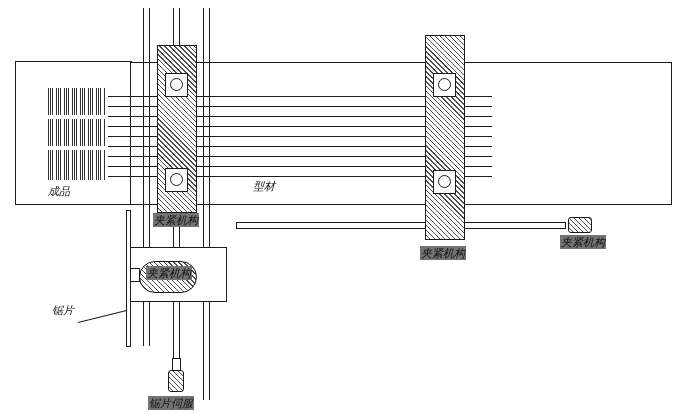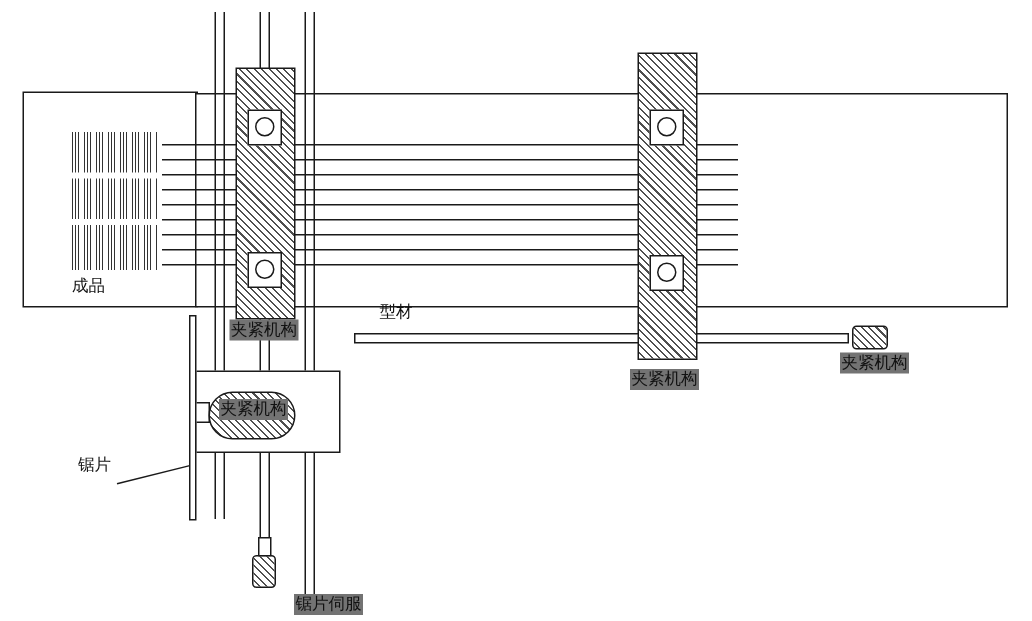--- a/index.html
+++ b/index.html
@@ -1,18 +1,18 @@
 <!DOCTYPE html>
 <html><head>
 <meta charset="utf-8">
 <style>
   * { margin:0; padding:0; box-sizing:border-box; }
   html,body { background:#ffffff; }
   body { font-family:"Liberation Sans", sans-serif; }
-  .canvas { position:relative; width:688px; height:414px; background:#fff; overflow:hidden; }
+  .canvas { position:relative; width:688px; height:414px; background:#fff; overflow:hidden;font-style:italic; }
   .outline { position:absolute; border:1px solid #1a1a1a; background:#fff; }
   .lineH { position:absolute; height:1px; background:#1a1a1a; }
   .rail { position:absolute; width:7px; border-left:1px solid #1a1a1a; border-right:1px solid #1a1a1a; background:transparent; }
   .hatch { position:absolute; border:1px solid #1a1a1a;
            background:repeating-linear-gradient(45deg, #ffffff 0 2.5px, #4f4f4f 2.5px 3.5px); }
   .sq { position:absolute; border:1px solid #1a1a1a; background:#fff; }
   .circ { position:absolute; border:1px solid #1a1a1a; border-radius:50%; background:#fff; }
   .stripes { position:absolute;
              background:repeating-linear-gradient(90deg, #333 0 1px, #fff 1px 2px, #333 2px 3px, #fff 3px 4px, #333 4px 5px, #fff 5px 8px); }
   .gap { position:absolute; background:#fff; }
@@ -65,21 +65,21 @@
   <div class="outline" style="left:129px; top:268px; width:11px; height:14px;"></div>
   <div class="hatch" style="left:139px; top:261px; width:58px; height:32px; border-radius:16px;"></div>
   <div class="outline" style="left:126px; top:210px; width:5px; height:137px;"></div>
 
   <div class="outline" style="left:172px; top:358px; width:9px; height:13px;"></div>
   <div class="hatch" style="left:168px; top:370px; width:16px; height:22px; border-radius:3px;"></div>
 
   <div class="leader" style="left:78px; top:322px; width:50px; transform:rotate(-14deg);"></div>
 
   <div class="label" style="left:48px; top:184px;">成品</div>
-  <div class="label" style="left:253px; top:201px;text-align:center;">型材</div>
+  <div class="label" style="left:253px; top:179px;text-align:center;">型材</div>
   <div class="label bg" style="left:153px; top:213px;">夹紧机构</div>
   <div class="label bg" style="left:420px; top:246px;">夹紧机构</div>
   <div class="label bg" style="left:560px; top:235px;">夹紧机构</div>
   <div class="label bg" style="left:146px; top:266px;">夹紧机构</div>
   <div class="label" style="left:52px; top:303px;">锯片</div>
-  <div class="label bg" style="left:148px; top:396px;margin-left:48px;">锯片伺服</div>
+  <div class="label bg" style="left:148px; top:396px;">锯片伺服</div>
 
 </div>
 
 </body></html>

